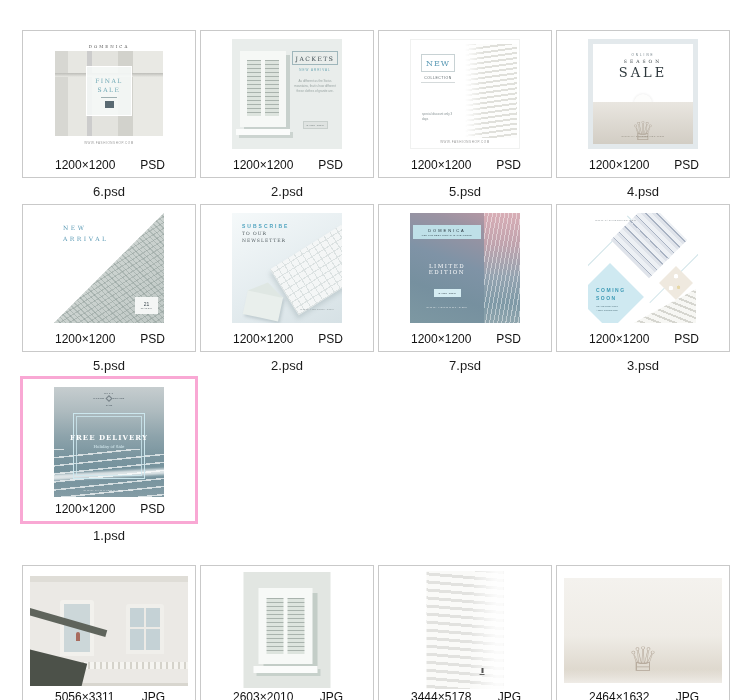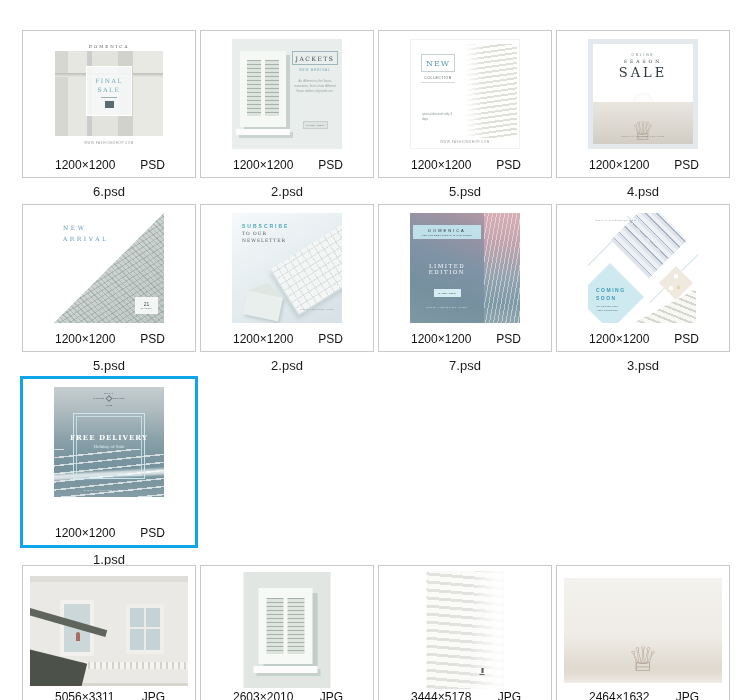--- a/index.html
+++ b/index.html
@@ -8,21 +8,21 @@
     font-family:"Liberation Sans",sans-serif;position:relative;
   }
   .grid-row{position:absolute;left:22px;display:flex;gap:4px}
   #row0{top:30px} #row1{top:204px} #row2{top:378px} #row3{top:565px}
 
   .item{display:flex;flex-direction:column;align-items:center;width:174px}
   .cell{
     position:relative;width:174px;height:148px;box-sizing:border-box;
     border:1px solid #c9c9c9;background:#fff;overflow:hidden;
   }
-  .cell.selected{border:3px solid #0ea5e9;margin:-2px;width:178px;height:172px}
+  .cell.selected{border:3px solid #f9a8d4;margin:-2px;width:178px;height:148px}
   .meta{
     position:absolute;left:0;right:0;bottom:5px;display:flex;
     justify-content:space-between;padding:0 30px 0 32px;
     font-size:12px;color:#111;
   }
   .jmeta{bottom:8px}
   .fname{margin-top:7px;font-size:13px;color:#1c1c1c;line-height:14px}
 
   .thumb{position:absolute;top:8px;left:50%;transform:translateX(-50%);
     width:110px;height:110px;overflow:hidden;background:#fff}

